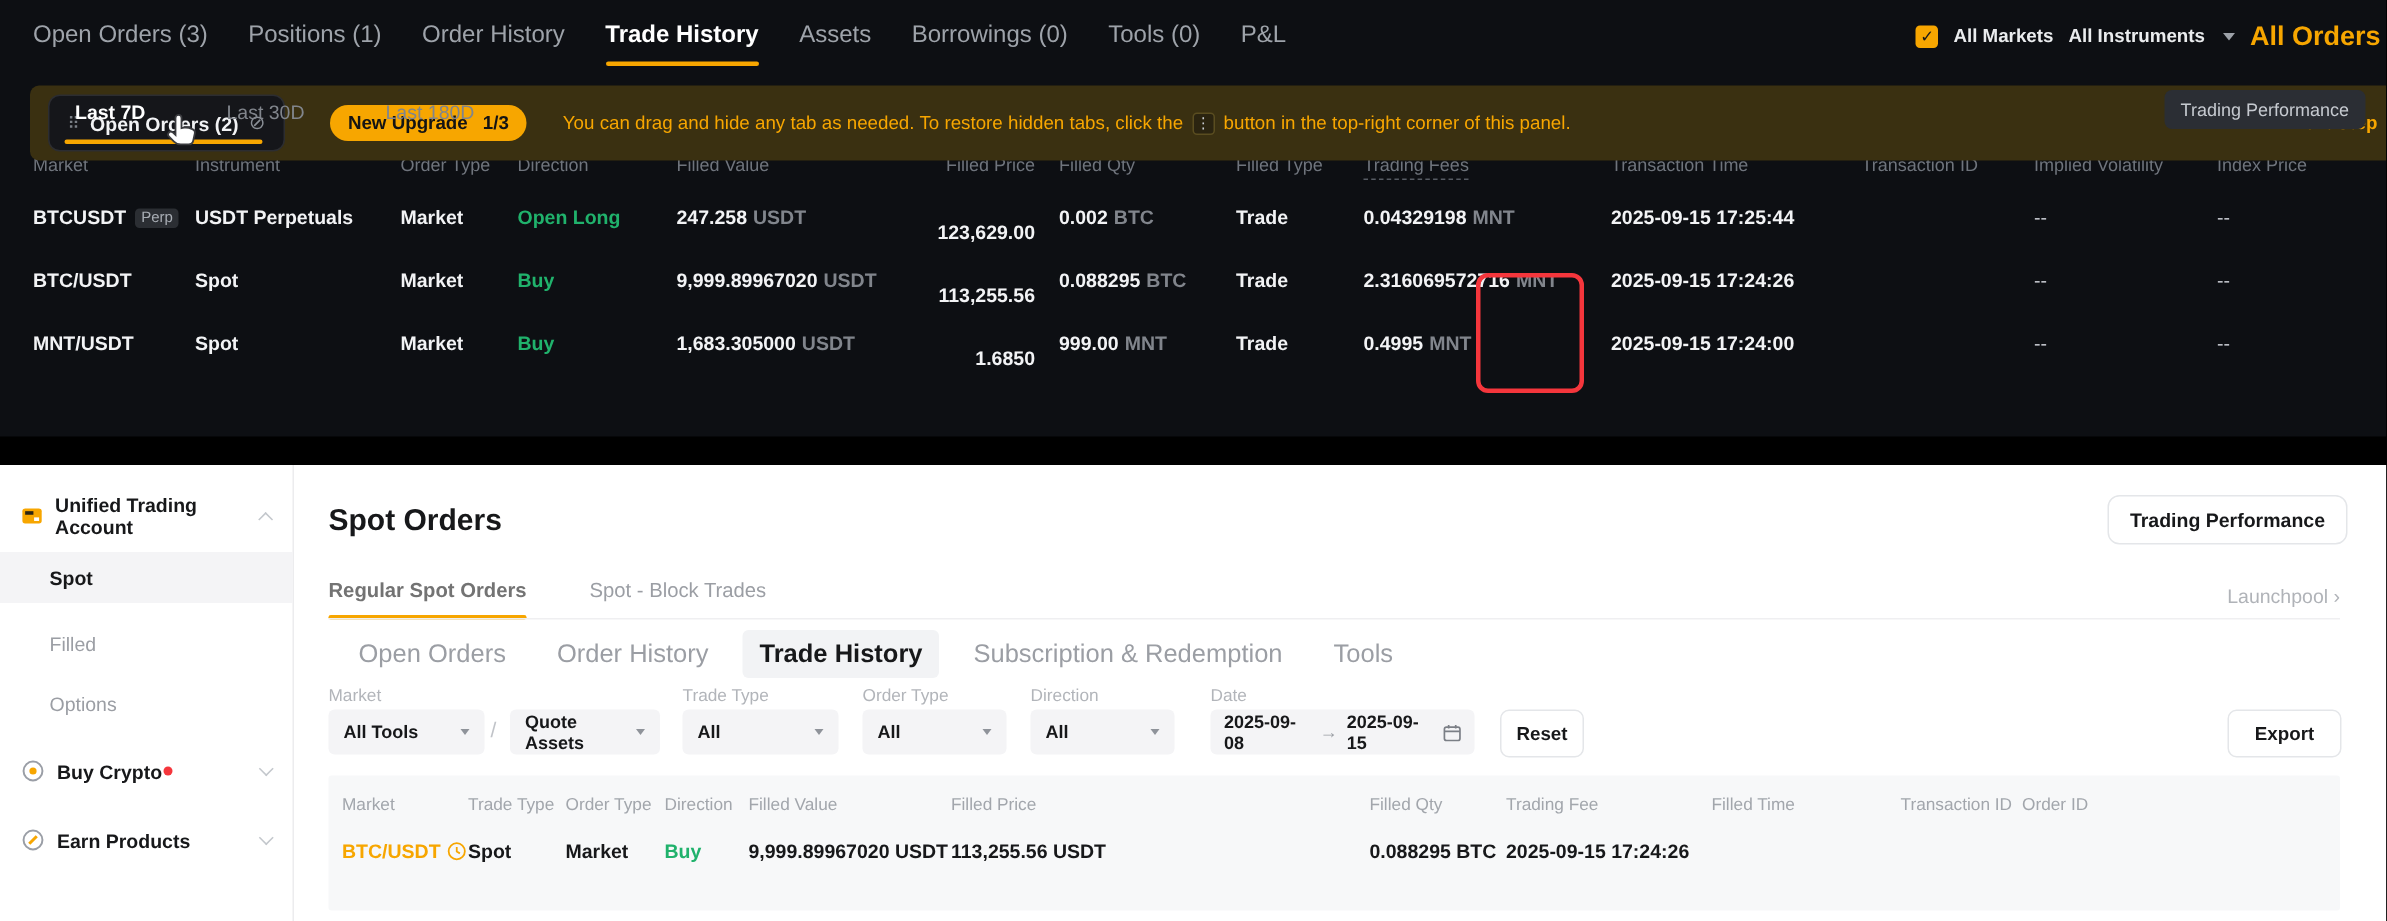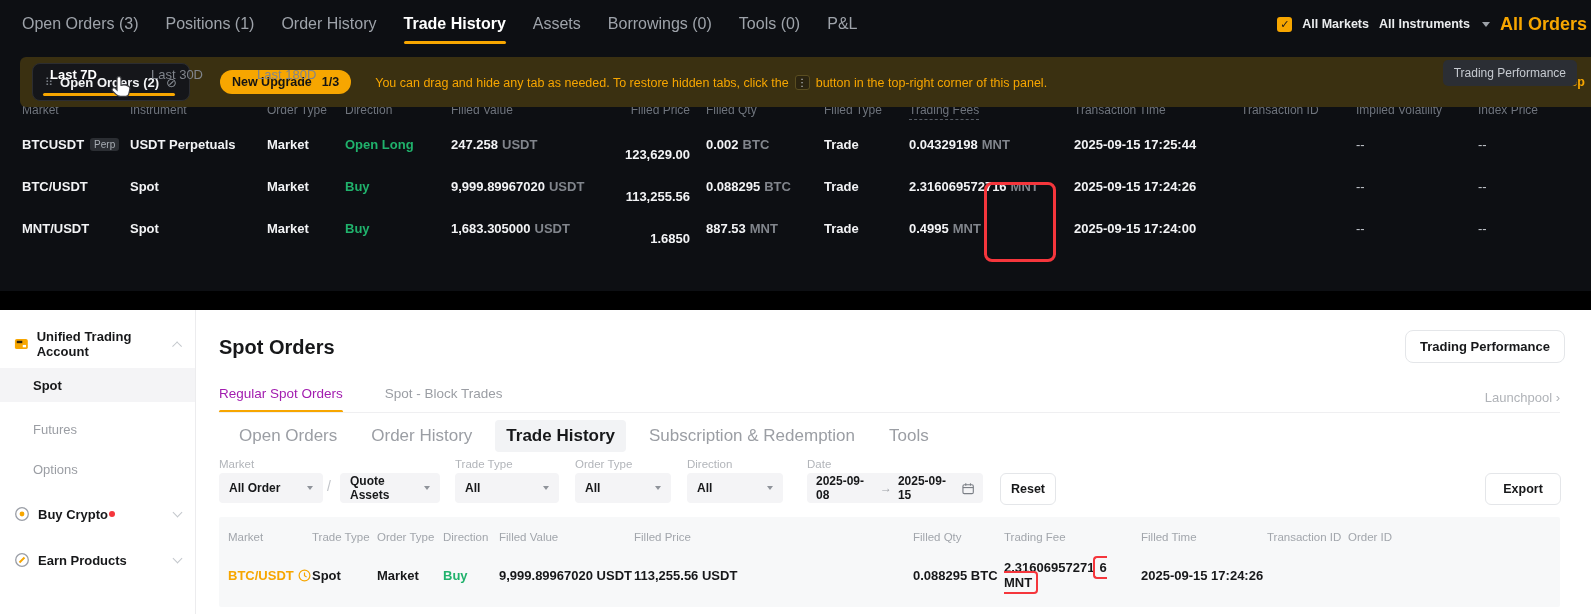--- a/index.html
+++ b/index.html
@@ -20,21 +20,21 @@
   .caret-down { width:0; height:0; border-left:4px solid transparent; border-right:4px solid transparent; border-top:5px solid #9ca1a8; margin-left:2px; }
   .orange-link { font-size:18px; color:#f7a600; font-weight:bold; }
 
   .banner { position:absolute; left:20px; right:0; top:57px; height:50px; background:#3a3011; border-radius:6px 0 0 6px; display:flex; align-items:center; }
   .oo-pill { position:relative; margin-left:12px; background:#15161a; border:1px solid #2c2d31; border-radius:8px; height:38px; display:flex; align-items:center; gap:7px; padding:0 12px; }
   .drag-dots { color:#7a7f86; font-size:11px; }
   .oo-pill-label { color:#f2f3f5; font-size:13px; font-weight:bold; }
   .hide-glyph { color:#8a8f96; font-size:13px; }
   .oo-pill::after { content:""; position:absolute; left:10px; right:14px; bottom:4px; height:3px; background:#f7a600; border-radius:2px; }
   .upgrade-pill { margin-left:30px; background:#f7a600; color:#141414; border-radius:999px; padding:5px 12px; font-size:12.5px; font-weight:bold; display:flex; gap:10px; }
-  .banner-msg { margin-left:24px; color:#f7a600; font-size:12.5px; display:flex; align-items:flex-end; gap:6px; }
+  .banner-msg { margin-left:24px; color:#f7a600; font-size:12.5px; display:flex; align-items:center; gap:6px; }
   .more-box { width:15px; height:15px; border-radius:3px; background:#2b2410; border:1px solid #5a4d20; color:#c9cdd3; font-size:10px; display:inline-flex; align-items:center; justify-content:center; }
   .next-step { position:absolute; right:6px; top:18px; color:#f7a600; font-size:12.5px; font-weight:bold; }
   .hand-cursor { position:absolute; left:108px; top:74px; z-index:20; }
 
   .range-row { position:relative; margin-top:12px; height:28px; display:flex; align-items:center; gap:26px; padding-left:22px; }
   .range-item { font-size:13px; color:#81858c;padding-left:28px; }
   .range-item.active { color:#ffffff; font-weight:bold; }
   .tp-dark-btn { position:absolute; right:14px; top:0; background:#2b2e34; color:#c6cad0; border-radius:5px; font-size:12px; padding:6px 11px; }
 
   .t-grid { display:grid; grid-template-columns:108px 137px 78px 106px 109px 130px 134px 85px 165px 167px 115px 122px 1fr; padding-left:22px; align-items:center; }
@@ -68,21 +68,21 @@
   .chev.up { transform:rotate(-135deg); margin-top:4px; }
   .chev.down { transform:rotate(45deg); margin-bottom:3px; }
   .side-chev { margin-left:auto; }
   .red-dot { display:inline-block; width:6px; height:6px; border-radius:50%; background:#f5363c; vertical-align:8px; margin-left:1px; }
 
   .b-title { position:absolute; left:219px; top:26px; font-size:20px; font-weight:bold; color:#17181a; }
   .tp-light-btn { position:absolute; right:26px; top:20px; background:#fff; border:1px solid #e4e6e9; border-radius:8px; padding:8px 14px; font-size:13px; font-weight:bold; color:#17181a; }
 
   .b-tabs { position:absolute; left:219px; top:76px; display:flex; gap:42px; }
   .b-tab { font-size:13.5px; color:#9b9ea4; position:relative; padding-bottom:12px; }
-  .b-tab.active { color:#a21caf; font-weight:normal; }
+  .b-tab.active { color:#737373; font-weight:bold; }
   .b-tab.active::after { content:""; position:absolute; left:0; right:0; bottom:0; height:3px; border-radius:2px; background:#f7a600; }
   .b-tabs-line { position:absolute; left:219px; right:31px; top:102px; height:1px; background:#efeff1; }
   .launchpool { position:absolute; right:31px; top:80px; font-size:13px; color:#b0b3b8; }
 
   .b-subtabs { position:absolute; left:228px; top:110px; display:flex; gap:12px; align-items:center; }
   .b-subtab { font-size:17px; color:#9b9ea4; padding:6px 11px; }
   .b-subtab.active { background:#f2f3f5; border-radius:4px; color:#17181a; font-weight:bold; }
 
   .f-label { position:absolute; top:148px; font-size:11.5px; color:#b2b5ba; }
   .f-select { position:absolute; top:163px; height:30px; background:#f4f4f6; border-radius:4px; display:flex; align-items:center; justify-content:space-between; padding:0 10px; font-size:12px; font-weight:bold; color:#17181a; }
@@ -203,21 +203,21 @@
       <span class="dash">--</span>
     </div>
 
     <div class="t-grid t-row">
       <span>MNT/USDT</span>
       <span>Spot</span>
       <span>Market</span>
       <span class="green">Buy</span>
       <span><span>1,683.305000</span><span class="unit">USDT</span></span>
       <span class="r">1.6850</span>
-      <span class="padqty"><span>887.53</span><span class="unit">MNT</span></span>
+      <span class="padqty"><span>999.00</span><span class="unit">MNT</span></span>
       <span>Trade</span>
       <span><span>0.4995</span><span class="unit">MNT</span></span>
       <span>2025-09-15 17:24:00</span>
       <span><span class="blur-dark"></span></span>
       <span class="dash">--</span>
       <span class="dash">--</span>
     </div>
 
     <div class="red-box-top"></div>
   </div>
@@ -230,21 +230,21 @@
             <rect x="1" y="2.5" width="14" height="11" rx="2" fill="#f7a600"></rect>
             <rect x="3" y="4.5" width="6" height="2.6" fill="#2b2413"></rect>
             <rect x="9.5" y="9" width="3.6" height="2.6" fill="#ffffff"></rect>
           </svg>
         <span class="lbl">Unified Trading Account</span>
         <span class="chev up side-chev"></span>
       </div>
       <div class="spot-active">
         <span class="side-sub">Spot</span>
       </div>
-      <span class="side-sub muted" style="top:112px;">Futures</span>
+      <span class="side-sub muted" style="top:112px;">Filled</span>
       <span class="side-sub muted" style="top:152px;">Options</span>
       <div class="side-row" style="top:192px;text-align:right;">
         <svg width="16" height="16" viewBox="0 0 16 16">
             <circle cx="8" cy="8" r="6.3" fill="none" stroke="#9a9ea6" stroke-width="1.3"></circle>
             <circle cx="8" cy="8" r="2.4" fill="#f7a600"></circle>
           </svg>
         <span class="lbl">Buy Crypto</span>
         <span class="red-dot"></span>
         <span class="chev down side-chev"></span>
       </div>
@@ -276,21 +276,21 @@
       <span class="b-subtab">Tools</span>
     </div>
 
     <span class="f-label" style="left:219px;">Market</span>
     <span class="f-label" style="left:455px;">Trade Type</span>
     <span class="f-label" style="left:575px;">Order Type</span>
     <span class="f-label" style="left:687px;">Direction</span>
     <span class="f-label" style="left:807px;">Date</span>
 
     <div class="f-select" style="left:219px; width:104px;">
-        <span>All Order</span>
+        <span>All Tools</span>
         <span class="f-caret"></span>
       </div>
     <span class="f-slash">/</span>
     <div class="f-select" style="left:340px; width:100px;">
         <span>Quote Assets</span>
         <span class="f-caret"></span>
       </div>
     <div class="f-select" style="left:455px; width:104px;">
         <span>All</span>
         <span class="f-caret"></span>
@@ -340,21 +340,20 @@
               <circle cx="6.5" cy="6.5" r="5.4" fill="none" stroke="#f7a600" stroke-width="1.2"></circle>
               <path d="M6.5 3.6v3.1l2.1 1.2" stroke="#f7a600" stroke-width="1.2" fill="none"></path>
             </svg>
           </span>
         <span>Spot</span>
         <span>Market</span>
         <span class="green">Buy</span>
         <span>9,999.89967020 USDT</span>
         <span>113,255.56 USDT</span>
         <span>0.088295 BTC</span>
-        <span><span>2.31606957271</span><span class="fee-boxed">6 MNT</span></span>
         <span>2025-09-15 17:24:26</span>
         <span><span class="blur-light"></span></span>
         <span><span class="blur-light"></span></span>
       </div>
     </div>
 
   </div>
 </div>
 
 </body></html>

